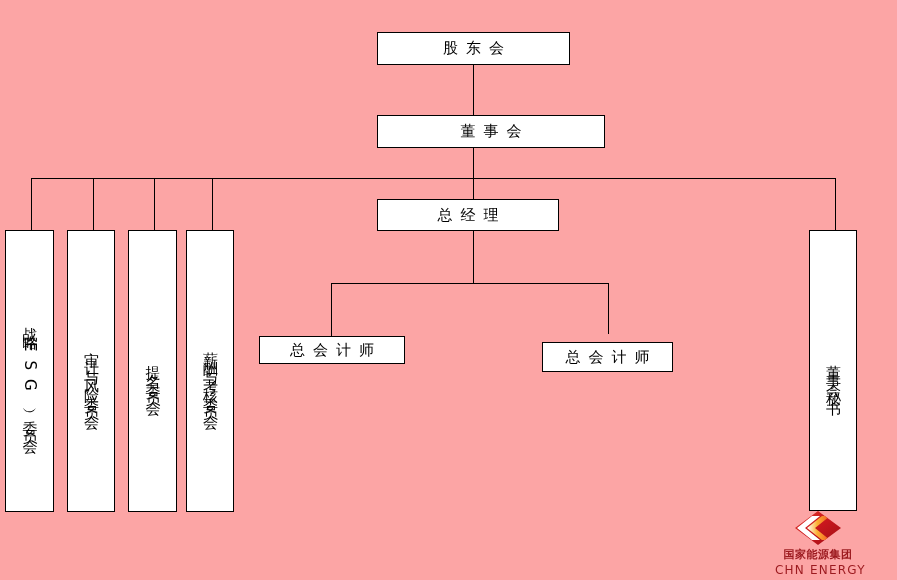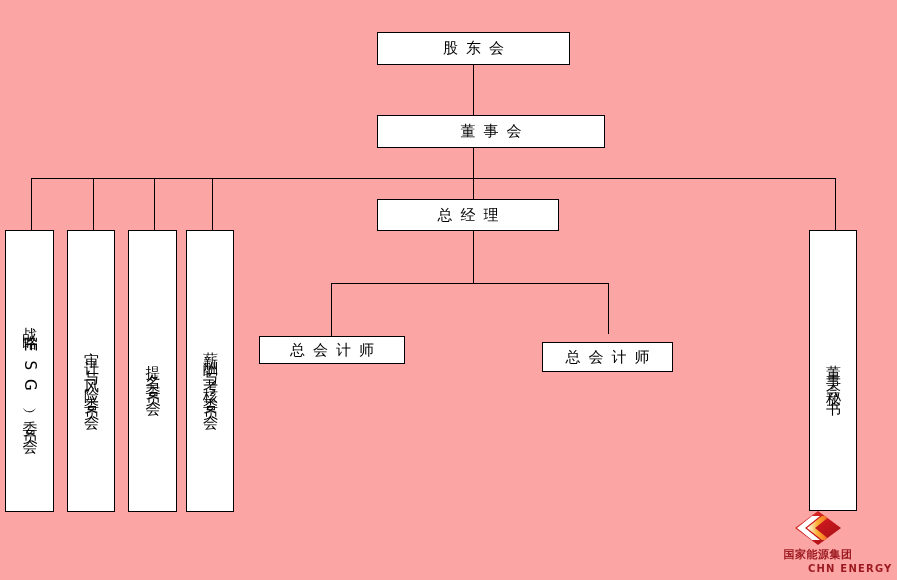--- a/index.html
+++ b/index.html
@@ -56,26 +56,25 @@
   }
   .logo svg { display: block; margin: 0 auto; }
   .logo-cn {
     font-size: 11px;
     font-weight: bold;
     letter-spacing: 0.5px;
     margin-top: 2px;
     white-space: nowrap;
   }
   .logo-en {
-    font-size: 10px;
-    font-weight: bold;
+    font-size: 12px;
+    font-weight: normal;
     letter-spacing: 1.2px;
     margin-top: 1px;
     white-space: nowrap;
-    margin-left: 33px;
   }
 </style>
 </head>
 <body>
 
 <div class="canvas">
 
   <div class="hbox" style="left:377px; top:32px; width:193px; height:33px;">
     <span>股东会</span>
   </div>

